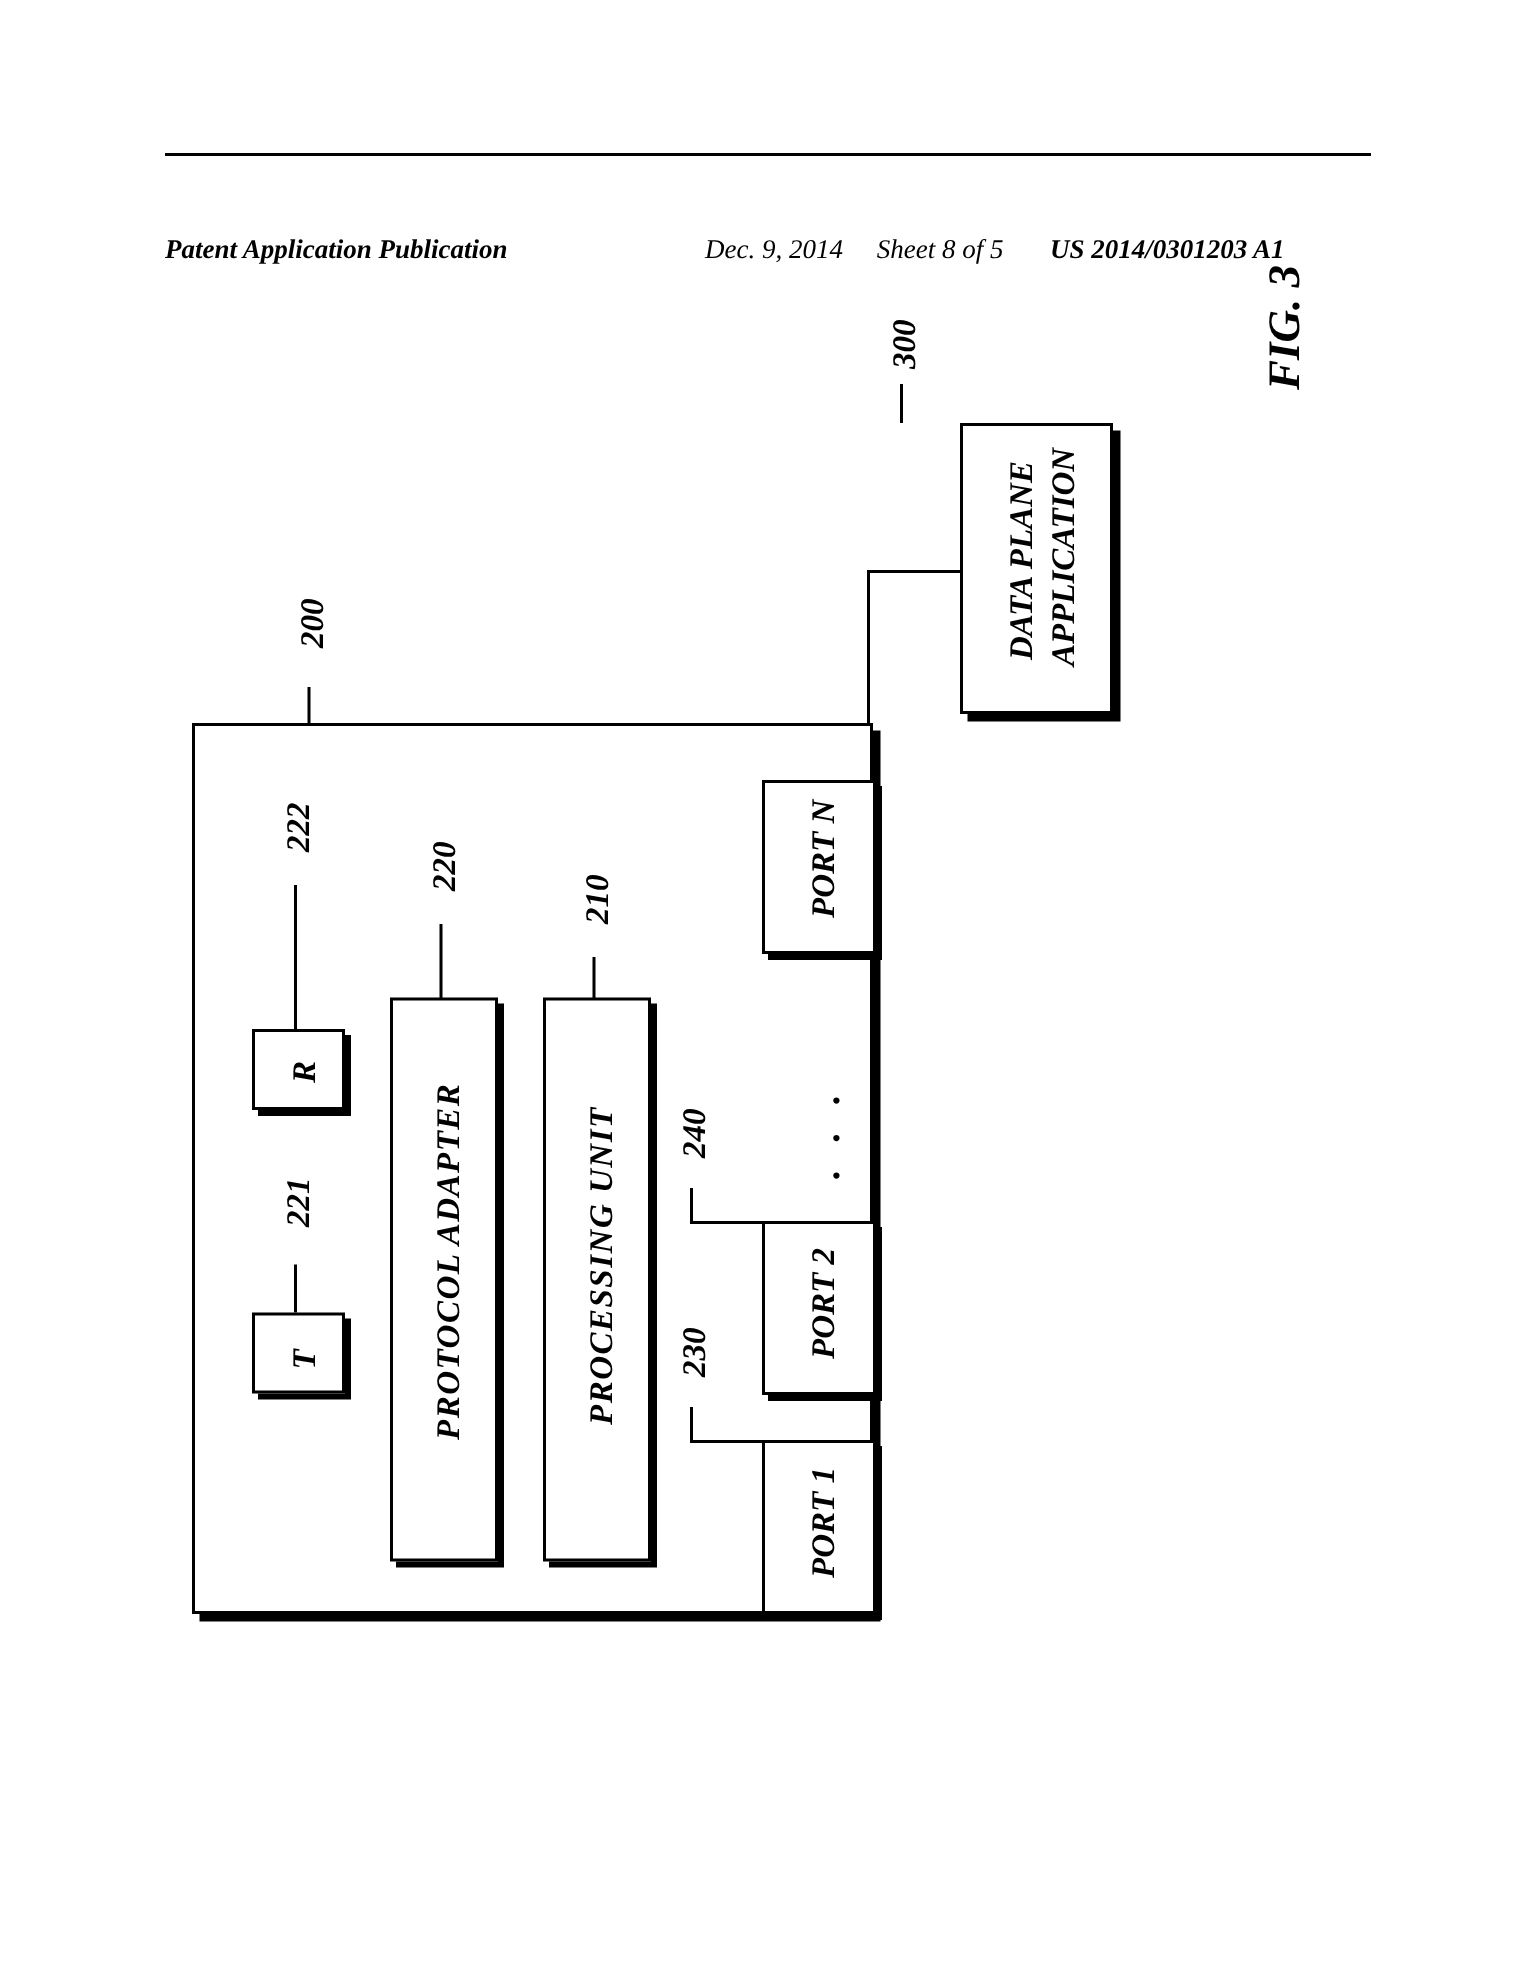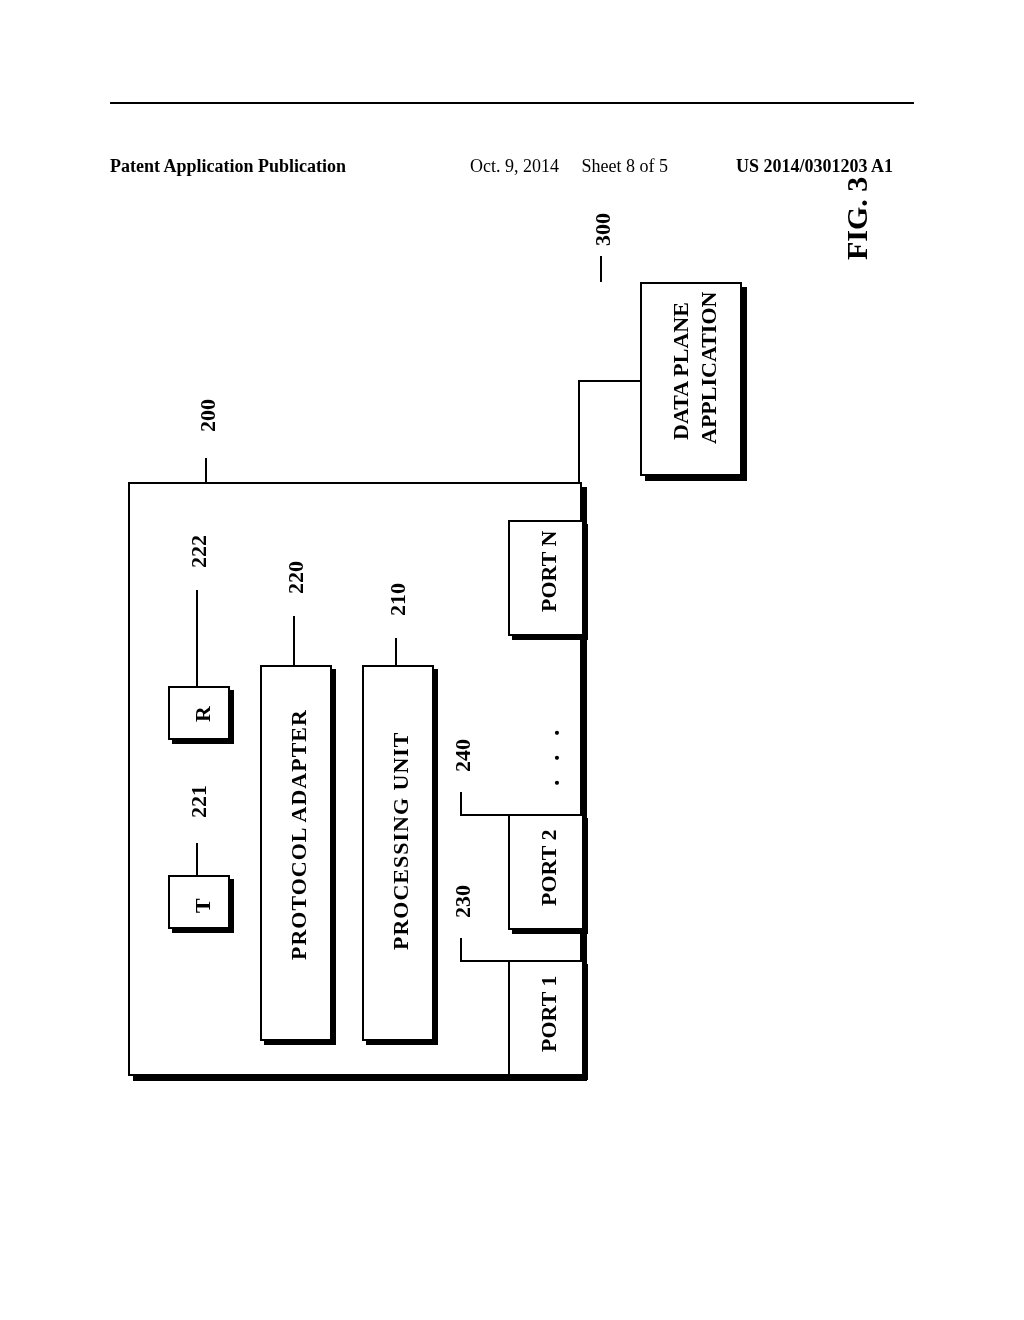--- a/index.html
+++ b/index.html
@@ -8,20 +8,21 @@
     width: 1024px;
     height: 1320px;
     background: #fff;
     font-family: "Times New Roman", Times, serif;
     color: #000;
   }
   .page {
     position: relative;
     width: 1024px;
     height: 1128px;
+    font-style: italic;
   }
   .header {
     position: absolute;
     top: 78px;
     left: 0;
     width: 1024px;
   }
   .hr {
     position: absolute;
     top: 102px;
@@ -39,21 +40,21 @@
   }
   .hdr-mid {
     position: absolute;
     top: 78px;
     left: 470px;
     font-size: 18px;
   }
   .hdr-right {
     position: absolute;
     top: 78px;
-    left: 736px;
+    left: 700px;
     font-size: 18px;
     font-weight: bold;
   }
 
   
 
   .outer-box {
     position: absolute;
     left: 128px;
     top: 482px;
@@ -356,21 +357,21 @@
   }
 </style>
 </head>
 <body>
 
 <div class="page">
 
   <div class="header">
     <div class="hdr-left">Patent Application Publication</div>
     <div class="hdr-mid">
-      <span>Oct. 9, 2014</span>
+      <span>Dec. 9, 2014</span>
       &nbsp;&nbsp;&nbsp;
       <span>Sheet 8 of 5</span>
     </div>
     <div class="hdr-right">US 2014/0301203 A1</div>
   </div>
   <div class="hr"></div>
 
   <div class="outer-box"></div>
   <div class="leader-200"></div>
   <div class="lbl-200">200</div>

